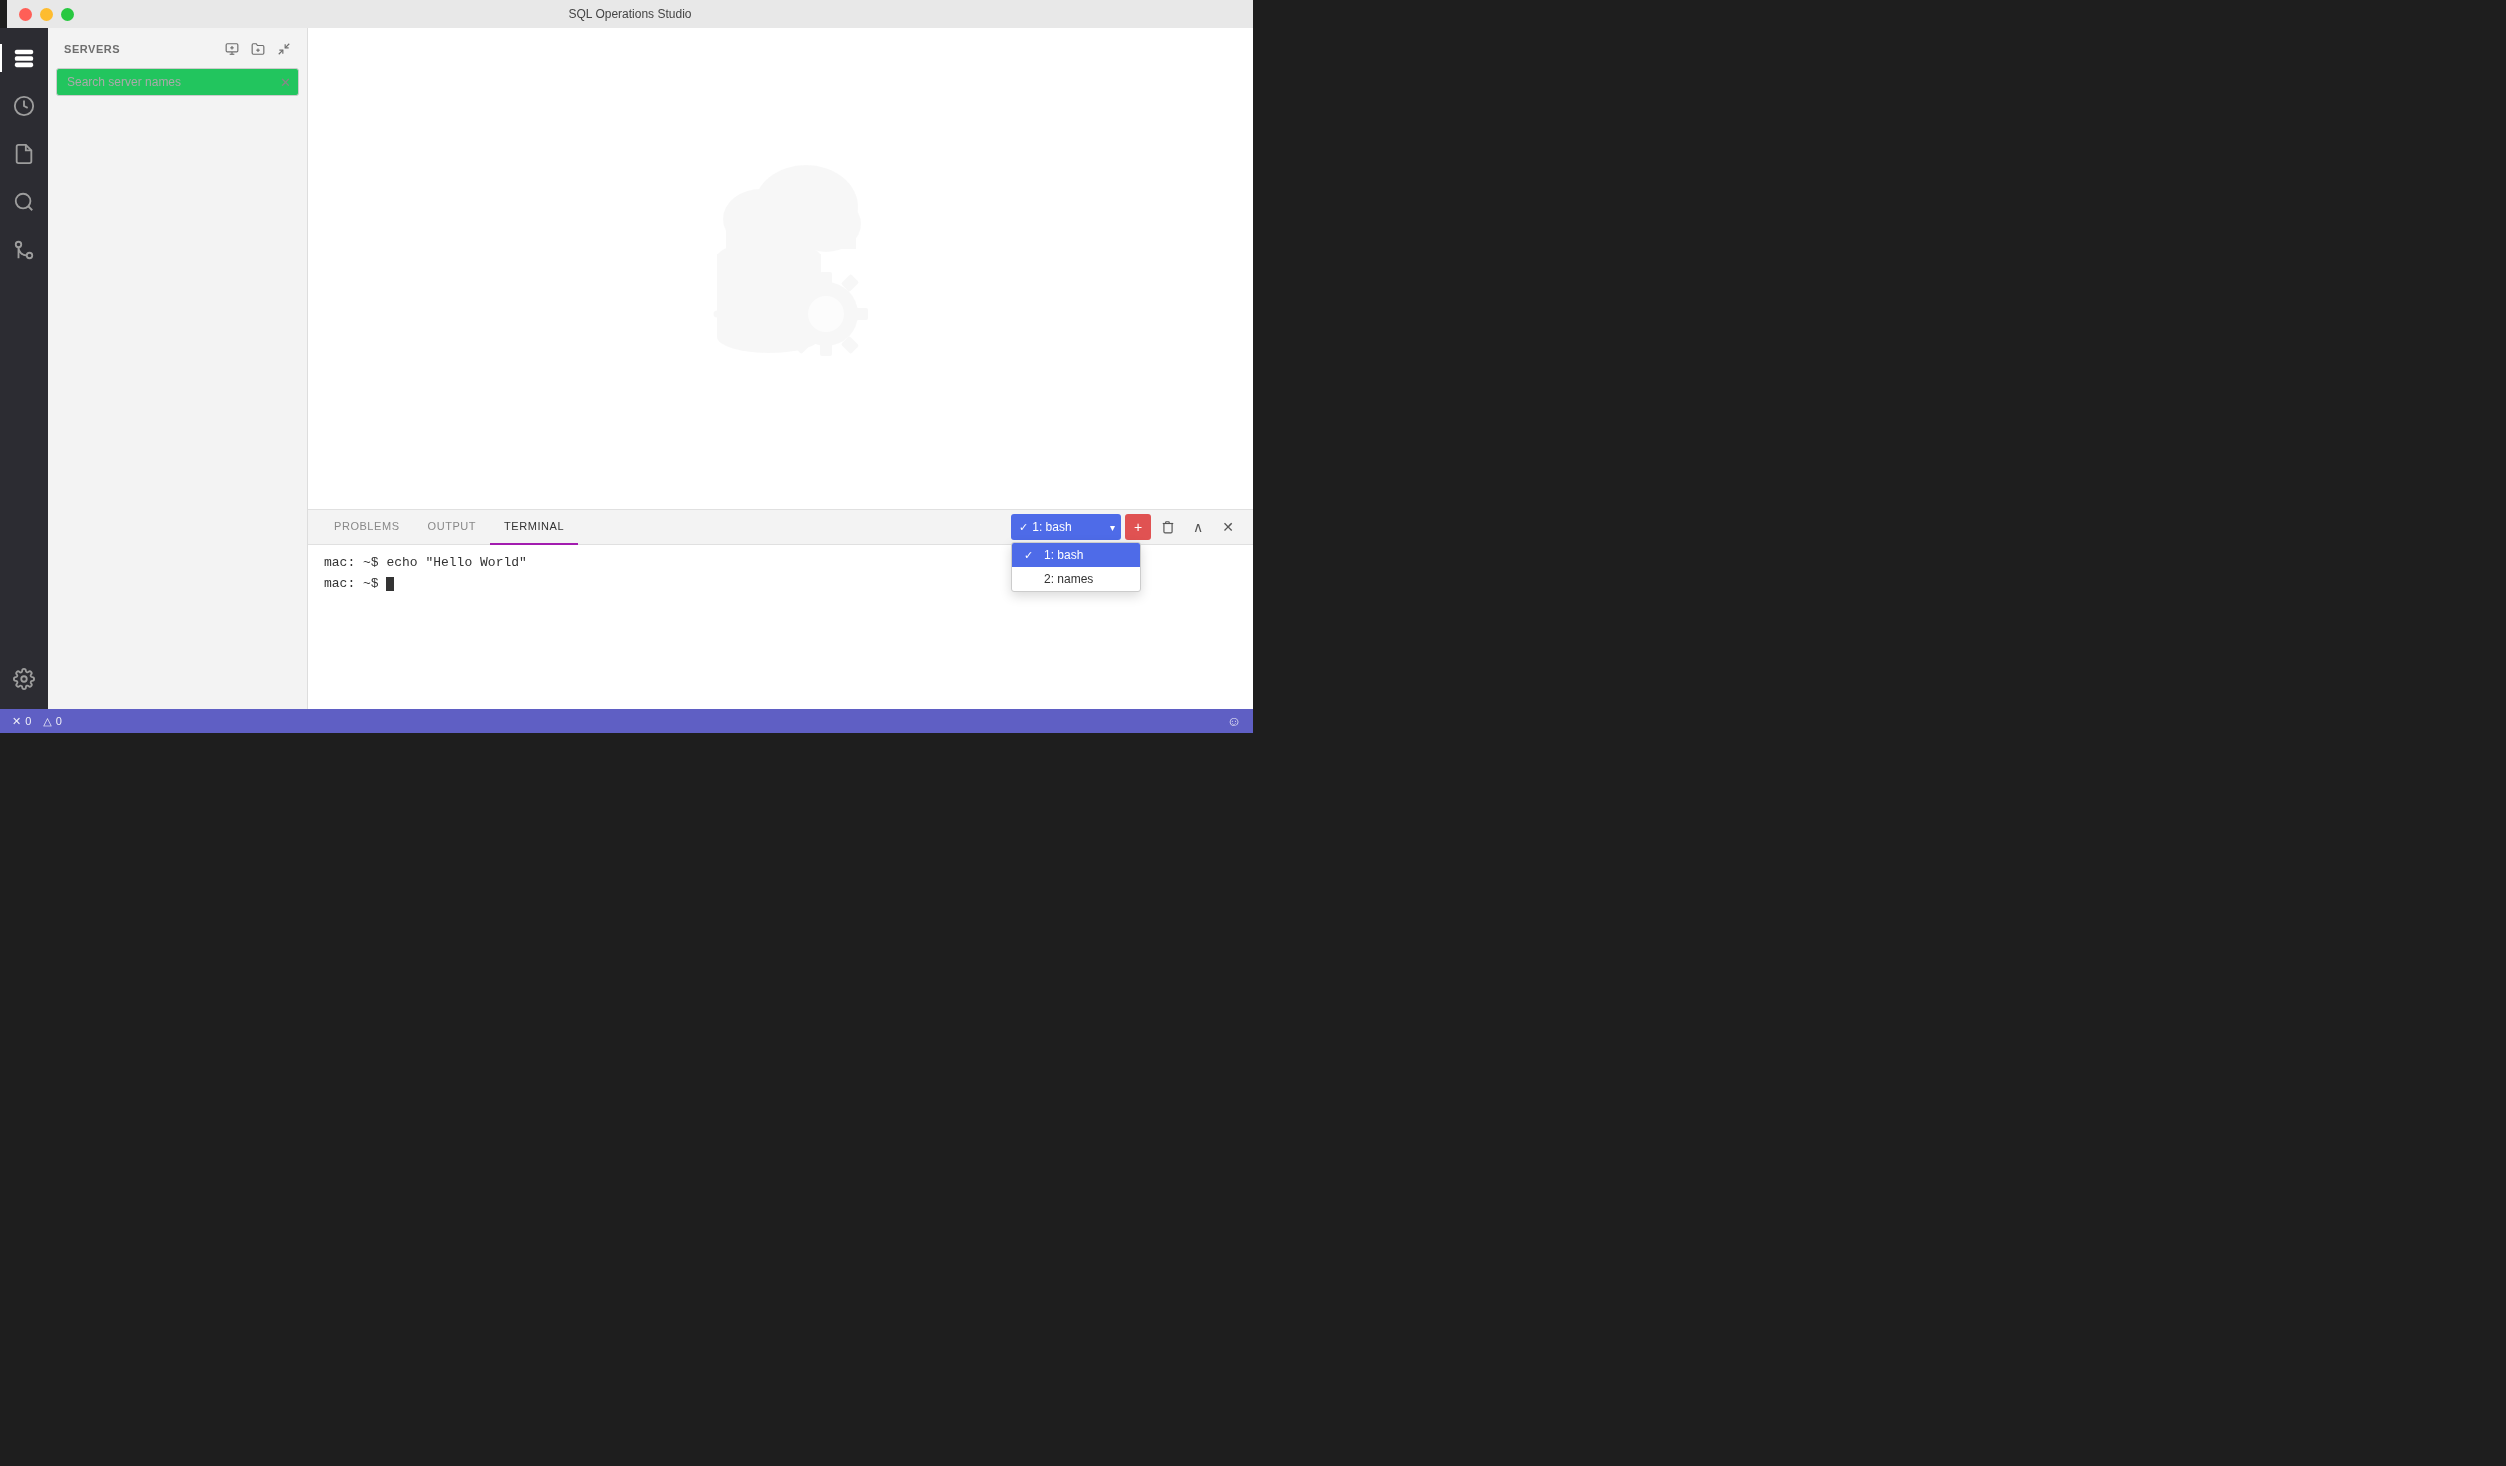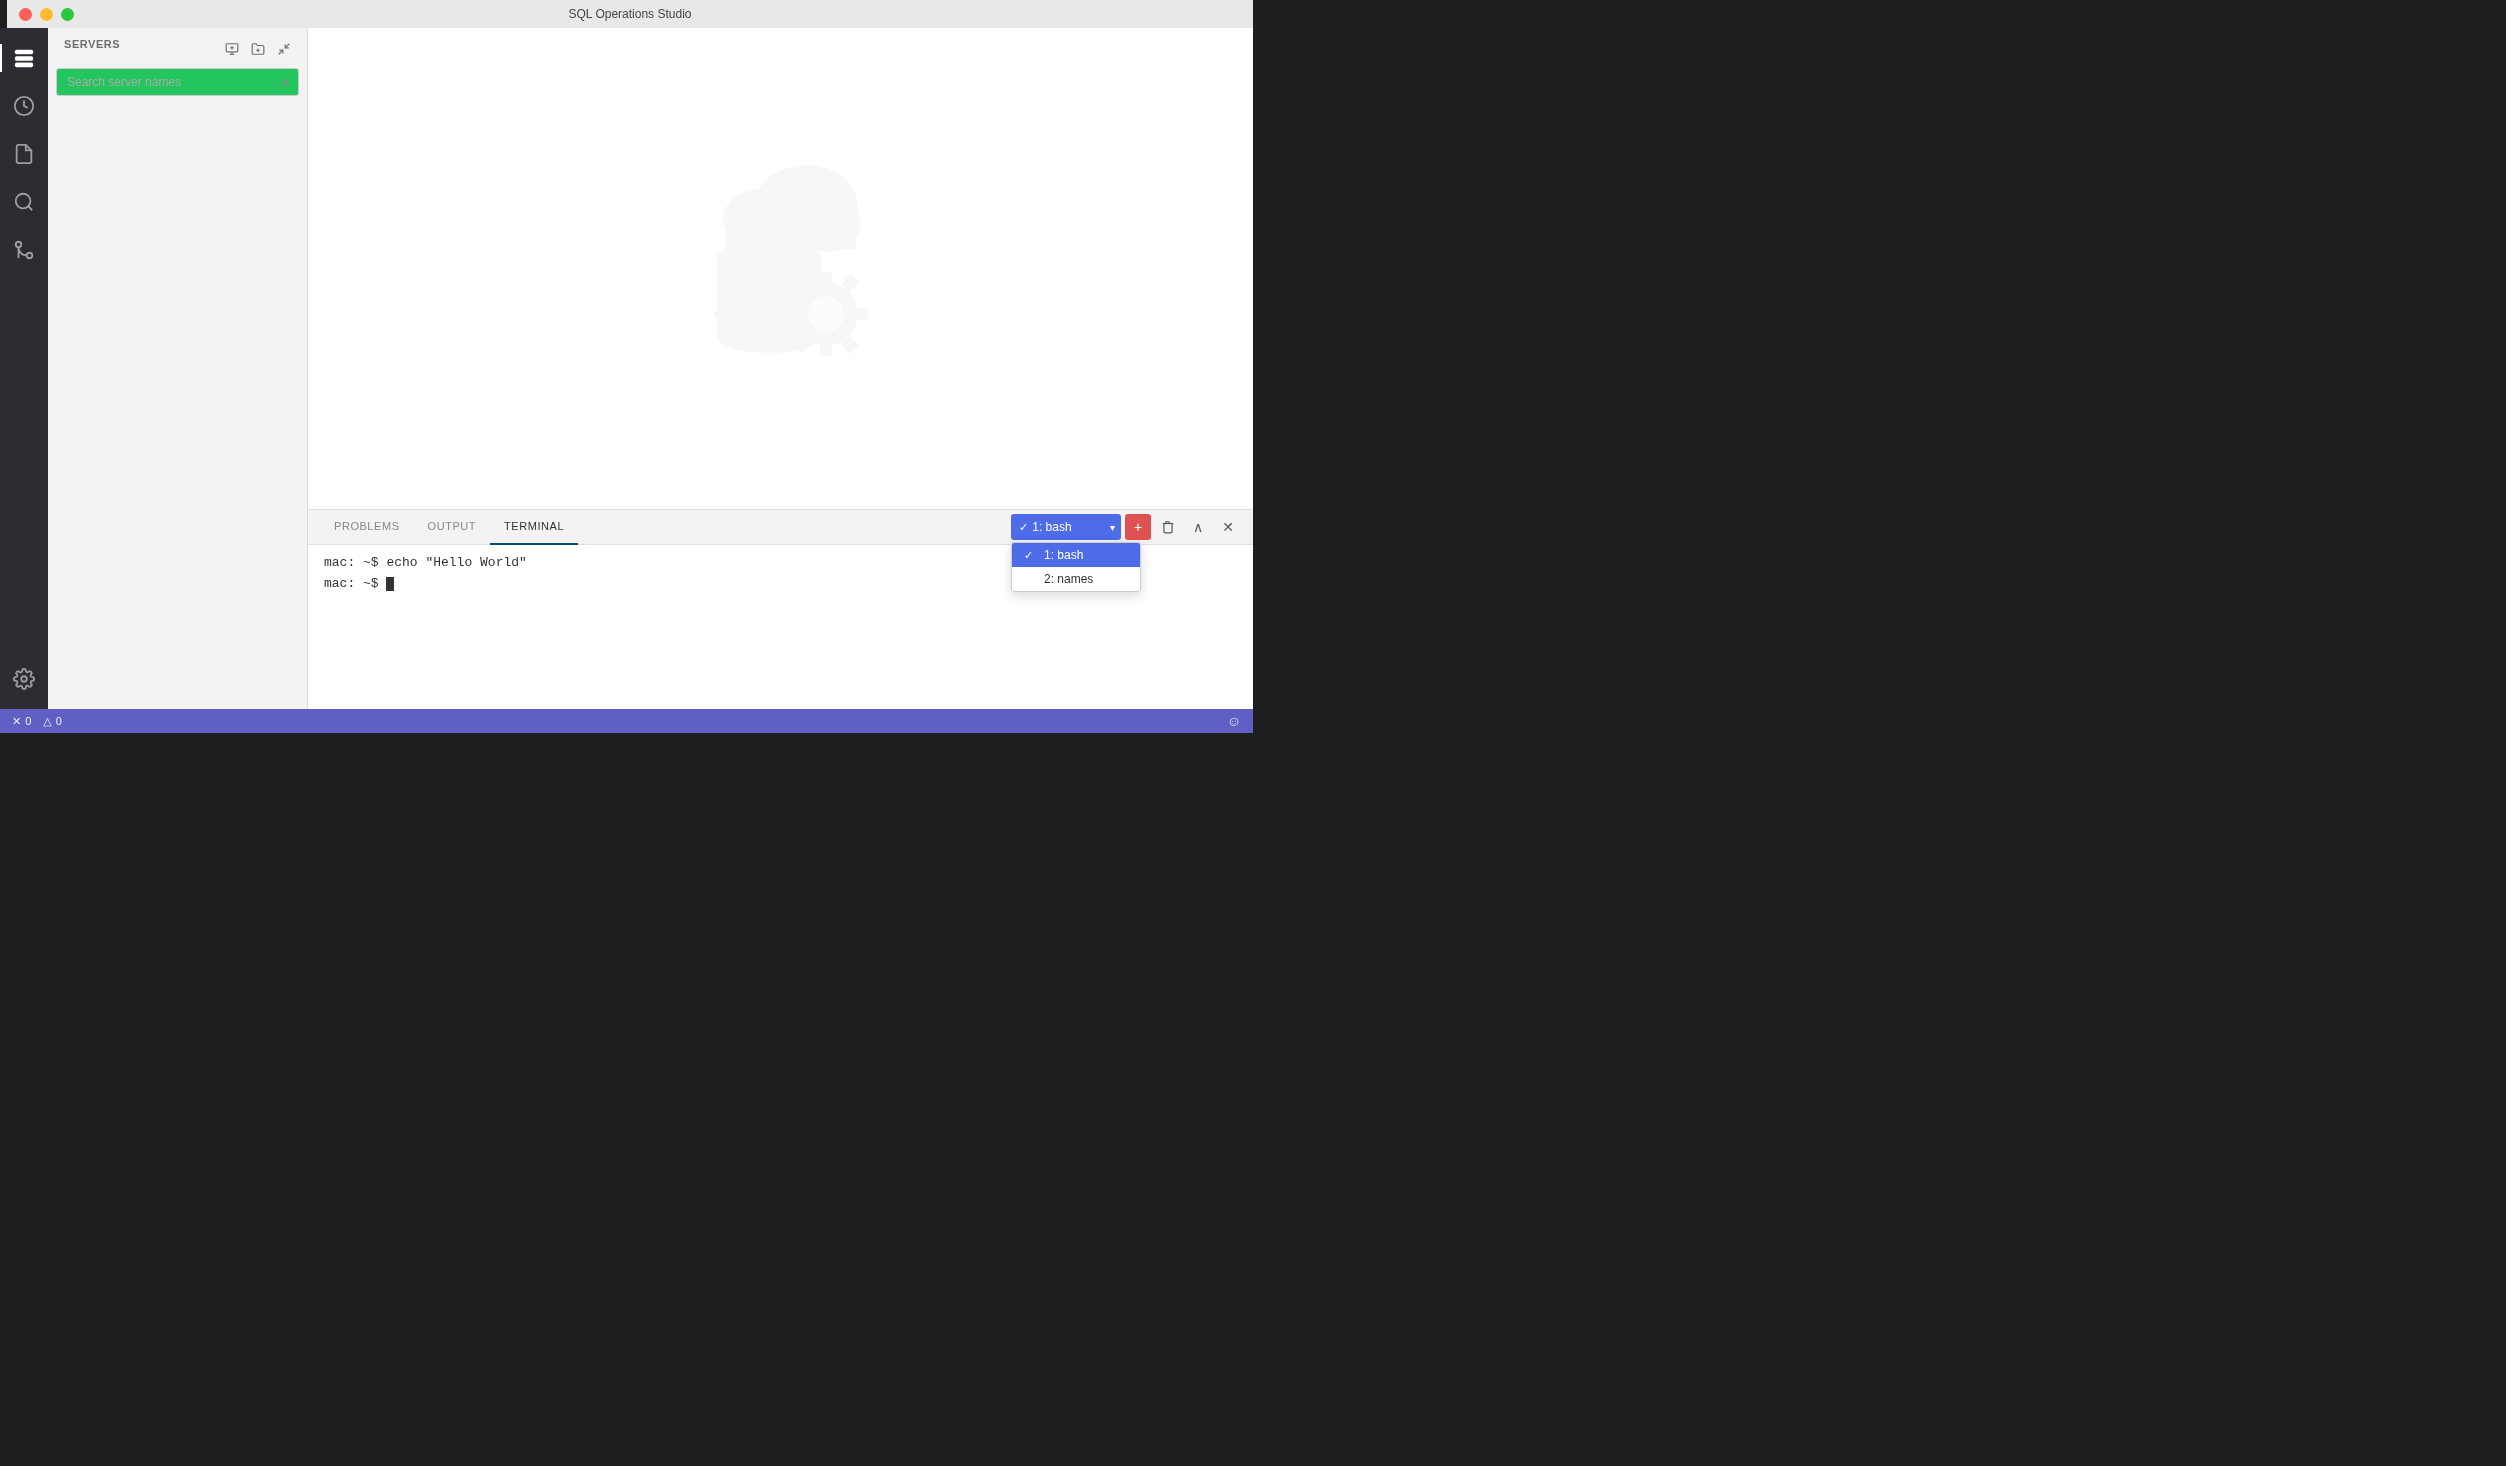--- a/index.html
+++ b/index.html
@@ -103,21 +103,21 @@
     .sidebar {
       width: 260px;
       background: #f3f3f3;
       display: flex;
       flex-direction: column;
       flex-shrink: 0;
       border-right: 1px solid #ddd;
     }
     .sidebar-header {
       display: flex;
-      align-items: flex-start;
+      align-items: center;
       justify-content: space-between;
       padding: 10px 12px 8px 16px;
     }
     .sidebar-header-title {
       font-size: 11px;
       font-weight: 600;
       color: #6e6e6e;
       letter-spacing: 0.05em;
       text-transform: uppercase;
     }
@@ -226,21 +226,21 @@
       font-size: 11px;
       font-weight: 500;
       color: #888;
       cursor: pointer;
       text-transform: uppercase;
       letter-spacing: 0.05em;
       border-bottom: 2px solid transparent;
     }
     .panel-tab.active {
       color: #333;
-      border-bottom: 2px solid #0c4a6e;
+      border-bottom: 2px solid #a21caf;
     }
     .panel-actions {
       margin-left: auto;
       display: flex;
       align-items: center;
       gap: 4px;
       position: relative;
     }
 
     

